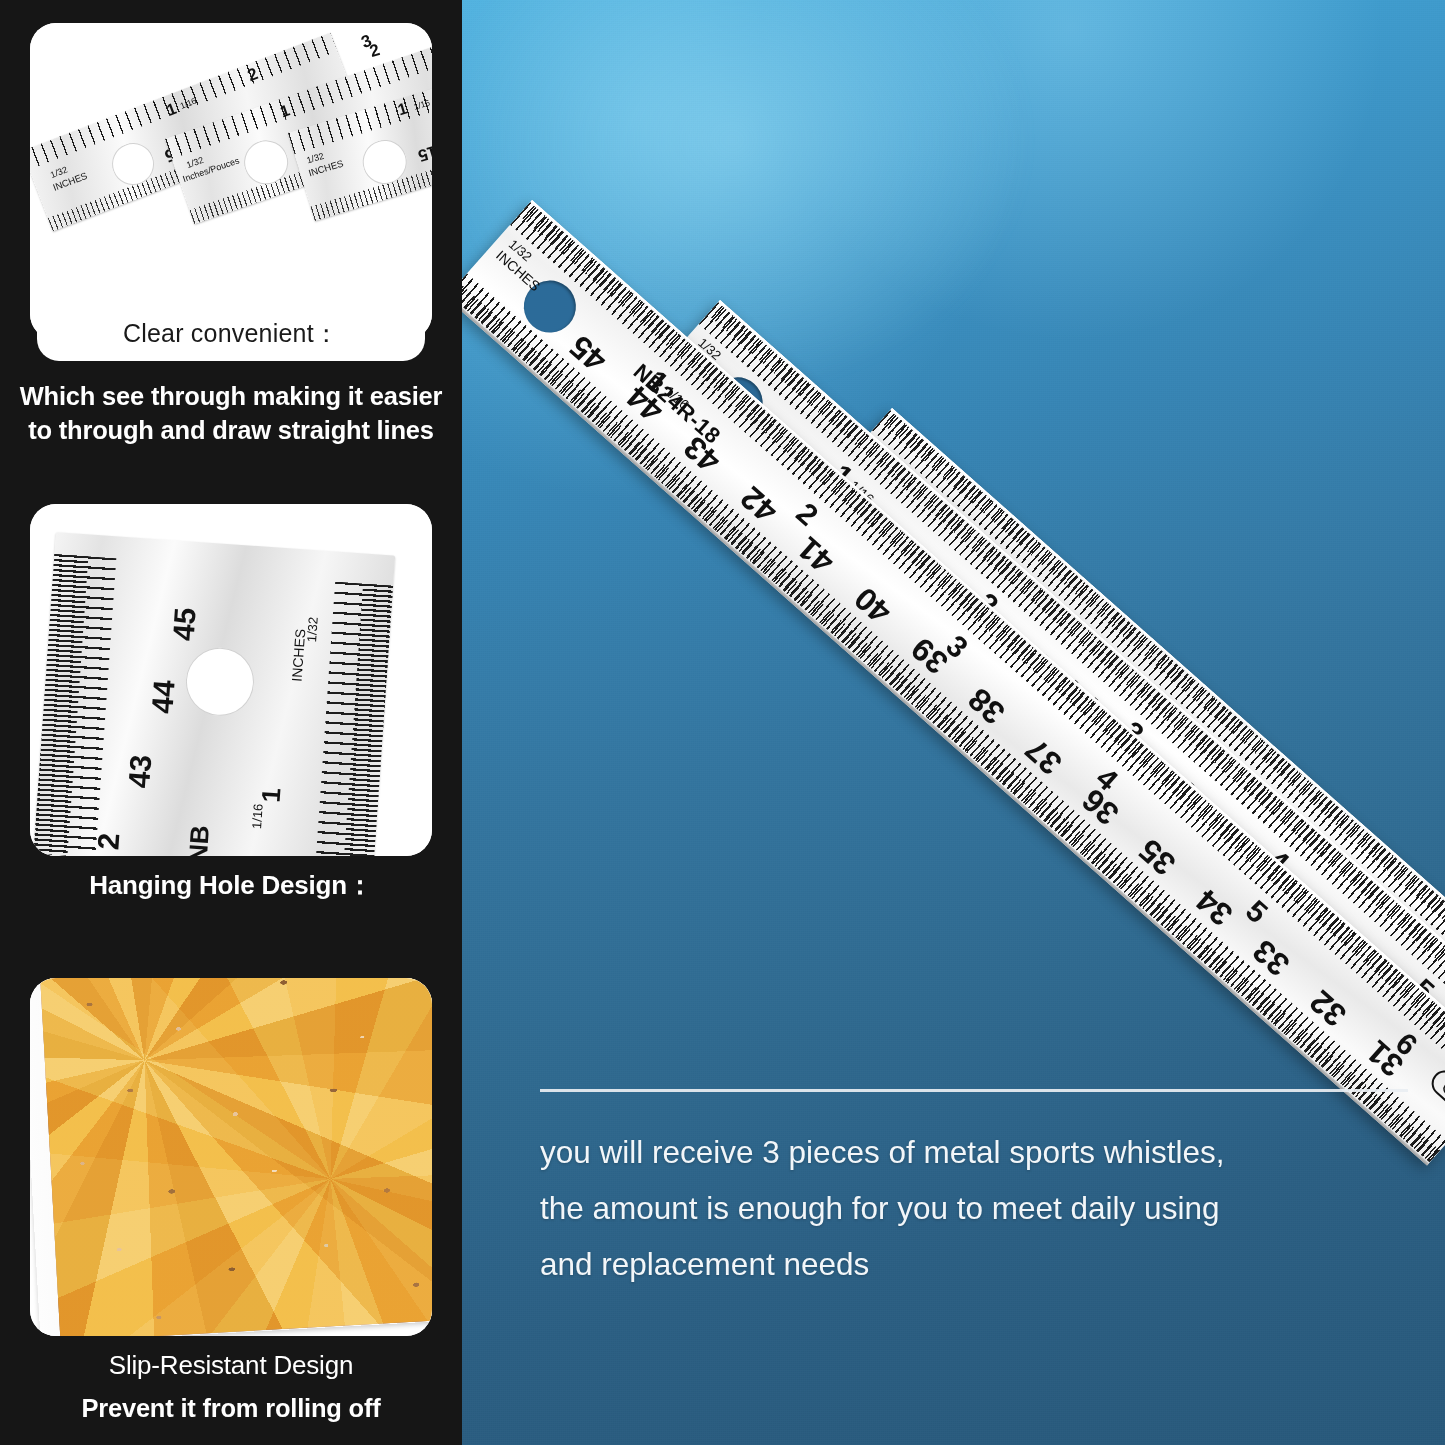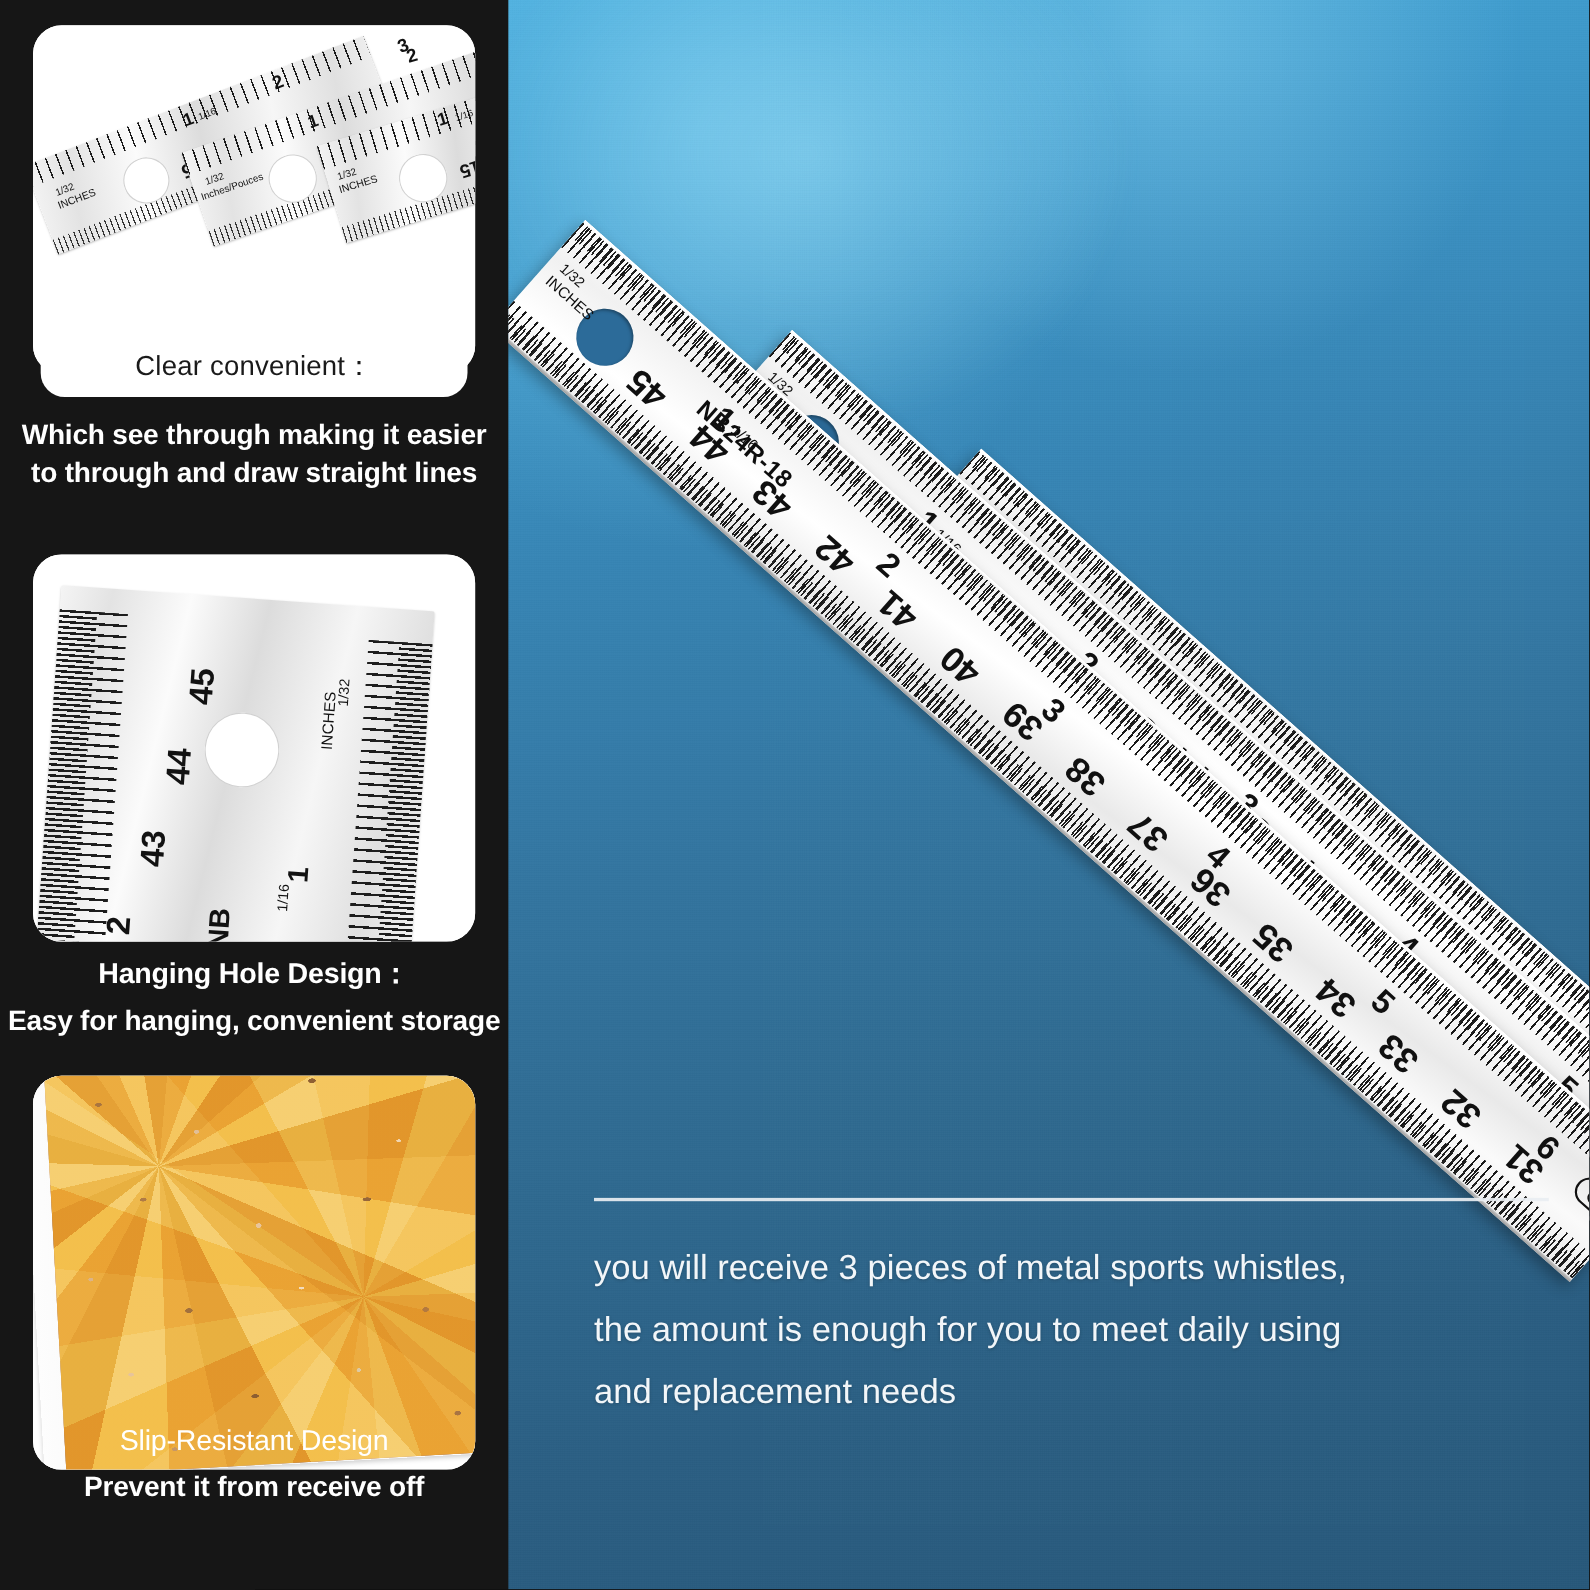--- a/index.html
+++ b/index.html
@@ -42,21 +42,21 @@
     line-height:1.34;
     white-space:nowrap;
   }
 
   
   #panel-1 .card{top:23px;width:402px;height:317px;}
   #panel-1 .caption{top:348px;}
   #panel-2 .card{top:504px;width:402px;height:352px;}
   #panel-2 .caption{top:868px;}
   #panel-3 .card{top:978px;width:402px;height:358px;}
-  #panel-3 .caption{top:1292px;}
+  #panel-3 .caption{top:1348px;}
 
   
   .photo{position:absolute;inset:0;background:#fff;}
 
   .metal{
     position:absolute;
     background:
       linear-gradient(100deg,#f4f4f4 0%,#e3e3e3 12%,#fbfbfb 30%,#dcdcdc 48%,#f6f6f6 68%,#e0e0e0 86%,#f2f2f2 100%);
     box-shadow:0 1px 2px rgba(0,0,0,.25);
   }
@@ -287,34 +287,33 @@
 
             <div class="rlabel thin" style="left:250px;top:72px;font-size:13px;transform:rotate(-90deg);">1/32</div>
             <div class="rlabel thin" style="left:224px;top:98px;font-size:14px;transform:rotate(-90deg);">INCHES</div>
             <div class="rlabel" style="left:226px;top:232px;font-size:26px;transform:rotate(-90deg);">1</div>
             <div class="rlabel thin" style="left:208px;top:262px;font-size:13px;transform:rotate(-90deg);">1/16</div>
           </div>
         </div>
       </div>
       <div class="caption">
         <div class="cap-line" style="font-weight:700;font-size:26px;">Hanging Hole Design：</div>
-        <div class="cap-line" style="margin-top:8px;">Easy for hanging, convenient storage</div>
       </div>
     </div>
 
     <div class="feature-panel" id="panel-3">
       <div class="card">
         <div class="photo">
           <div class="cork-plate" style="left:-10px;top:-6px;width:430px;height:372px;transform:rotate(-3.2deg);transform-origin:left top;"></div>
           <div class="cork" style="left:10px;top:-4px;width:398px;height:368px;transform:rotate(-3.2deg);transform-origin:left top;"></div>
         </div>
       </div>
       <div class="caption">
         <div class="cap-line" style="font-weight:400;font-size:26px;">Slip-Resistant Design</div>
-        <div class="cap-line" style="margin-top:8px;">Prevent it from receive off</div>
+        <div class="cap-line" style="margin-top:8px;">Prevent it from rolling off</div>
       </div>
     </div>
   </div>
 
   <div id="main">
     <div id="glow-top"></div>
     <div id="main-noise"></div>
 
     <div class="bigruler" style="left:430px;top:408px;width:1140px;height:116px;transform:rotate(41.5deg);">
       <div class="br-edge-top"></div>

